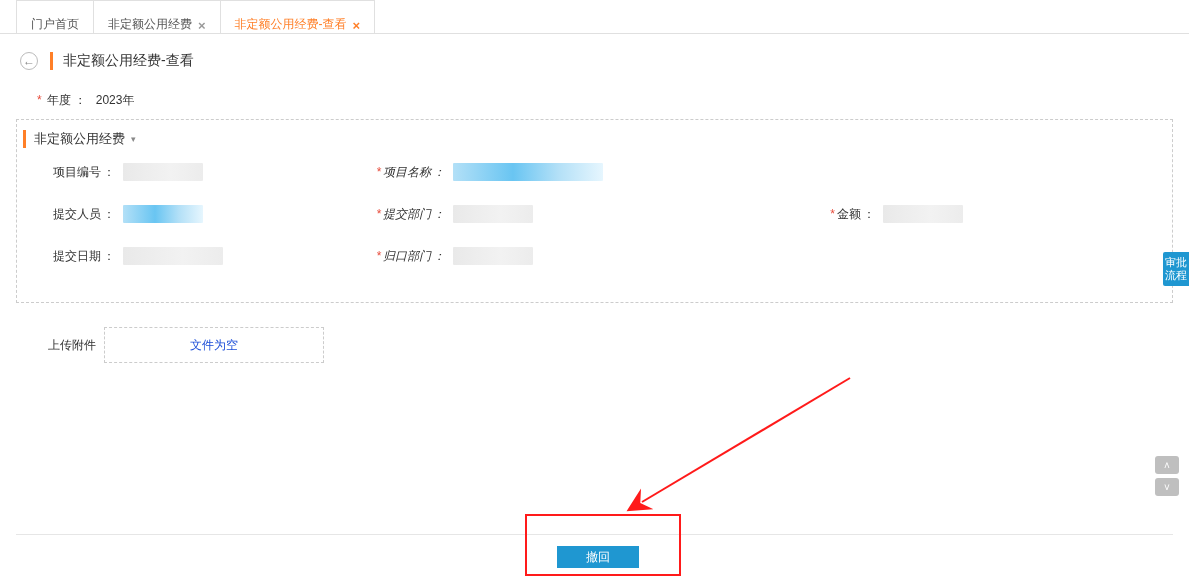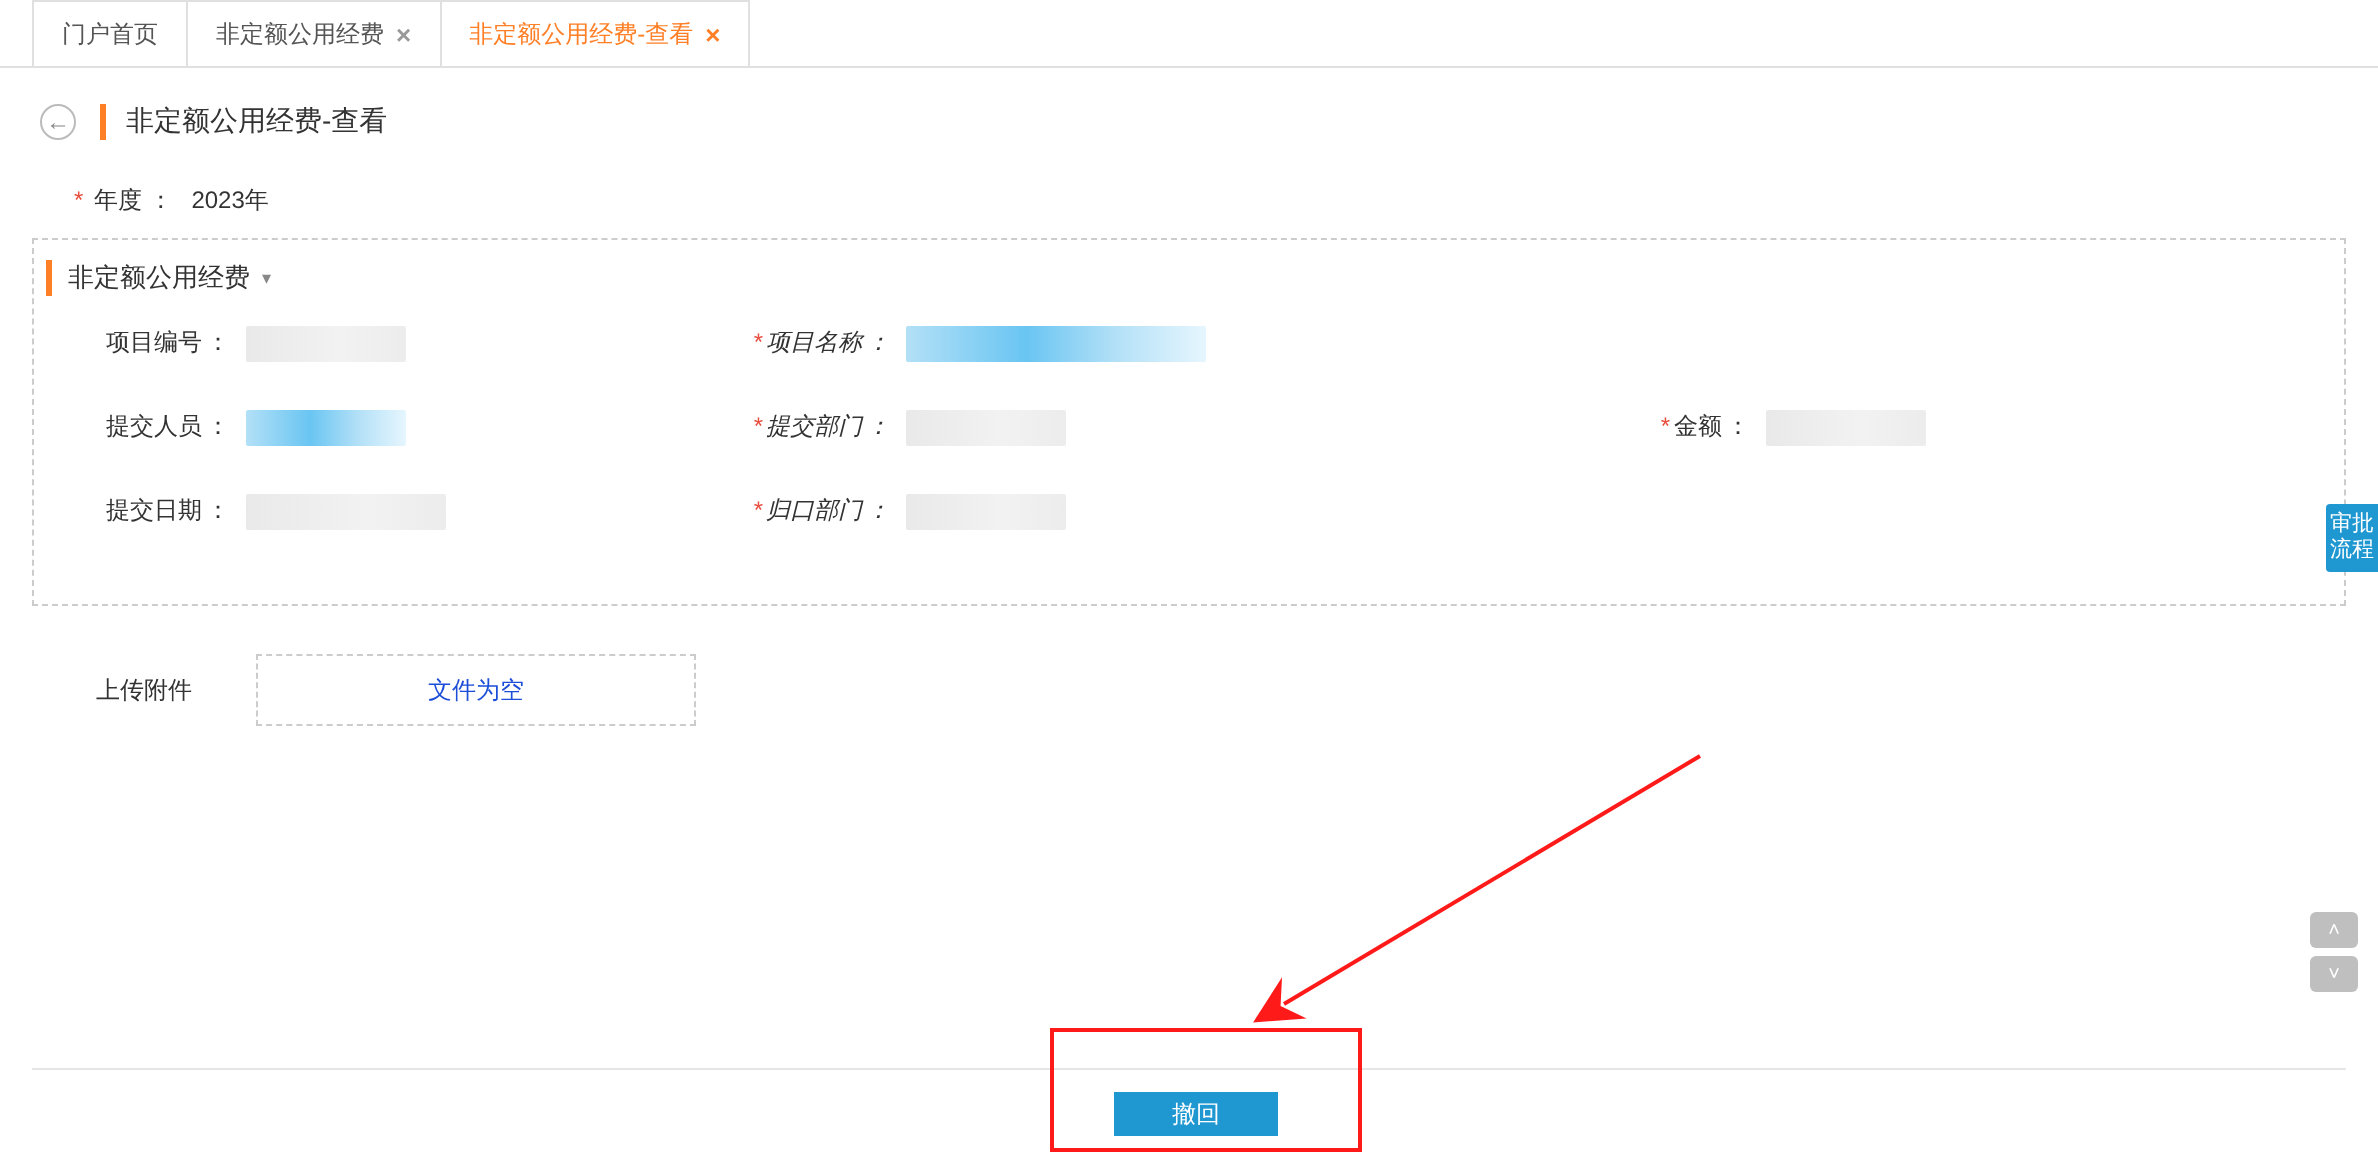--- a/index.html
+++ b/index.html
@@ -1,20 +1,20 @@
 <!DOCTYPE html>
 <html><head>
   <meta charset="utf-8">
   <style>
     * { margin:0; padding:0; box-sizing:border-box; font-family:"Microsoft YaHei","PingFang SC",Arial,sans-serif; }
     body { background:#fff; color:#333; font-size:12px; width:1189px; height:580px; position:relative; overflow:hidden; }
 
     
     .tabs { display:flex; border-bottom:1px solid #e0e0e0; height:34px; padding-left:16px; }
-    .tab { display:flex; align-items:center; padding:0 14px; border:1px solid #e0e0e0; border-bottom:none; font-size:12px; color:#555; position:relative; margin-right:-1px; background:#fff; cursor:pointer; }
+    .tab { display:flex; align-items:flex-end; padding:0 14px; border:1px solid #e0e0e0; border-bottom:none; font-size:12px; color:#555; position:relative; margin-right:-1px; background:#fff; cursor:pointer; }
     .tab.first { border-left:1px solid #e0e0e0; }
     .tab.active { color:#ff7f27; border-top:1px solid #e0e0e0; }
     .tab .close { margin-left:6px; color:#ff7f27; font-weight:bold; font-size:13px; cursor:pointer; }
     .tab.inactive .close { color:#999; }
 
     
     .page-header { display:flex; align-items:center; padding:18px 0 14px 20px; }
     .back-circle { width:18px; height:18px; border:1px solid #bbb; border-radius:50%; display:flex; align-items:center; justify-content:center; color:#888; font-size:12px; cursor:pointer; margin-right:12px; }
     .title-bar { border-left:3px solid #ff7f27; padding-left:10px; font-size:14px; color:#333; }
 
@@ -25,36 +25,36 @@
 
     
     .panel { margin:0 16px; border:1px dashed #ccc; padding:0; }
     .panel-head { padding:10px 0 8px 6px; display:flex; align-items:center; }
     .panel-head-bar { border-left:3px solid #ff7f27; padding-left:8px; font-size:13px; color:#333; display:flex; align-items:center; }
     .caret { margin-left:6px; color:#888; font-size:9px; }
 
     
     .form-area { padding:4px 20px 16px 20px; }
     .row { display:flex; align-items:center; margin-bottom:18px; min-height:24px; }
-    .cell { display:flex; }
+    .cell { display:flex; align-items:center; }
     .label { width:86px; text-align:right; color:#333; font-size:12px; padding-right:2px; }
     .colon { margin:0 6px 0 2px; color:#333; }
     .val { min-width:80px; height:22px; display:inline-block; }
 
     
     .blur-blue { background:linear-gradient(90deg,#b3e0f7 0%,#69c5f2 40%,#b3e0f7 70%,#e6f6fe 100%); height:18px; border-radius:1px; }
     .blur-grey { background:linear-gradient(90deg,#e9e9e9 0%,#f2f2f2 60%,#ececec 100%); height:18px; border-radius:1px; }
 
     
     .col-a { flex:0 0 330px; }
     .col-b { flex:0 0 430px;font-style:italic; }
     .col-c { flex:1; }
 
     
-    .upload-row { display:flex; align-items:center; margin-top:24px; margin-left:36px;gap:24px; }
+    .upload-row { display:flex; align-items:center; margin-top:24px; margin-left:36px; }
     .upload-label { width:60px; text-align:right; font-size:12px; color:#333; }
     .upload-box { margin-left:8px; border:1px dashed #ccc; width:220px; height:36px; display:flex; align-items:center; justify-content:center; color:#1d4ed8; font-size:12px; cursor:pointer; }
 
     
     .bottom-divider { position:absolute; left:16px; right:16px; top:534px; border-top:1px solid #e6e6e6; }
     .withdraw-btn { position:absolute; left:557px; top:546px; width:82px; height:22px; background:#1f97d1; color:#fff; font-size:12px; border:none; cursor:pointer; }
 
     
     .red-box { position:absolute; left:525px; top:514px; width:156px; height:62px; border:2px solid #ff1a1a; pointer-events:none; }
     .arrow-svg { position:absolute; left:620px; top:370px; pointer-events:none; }

